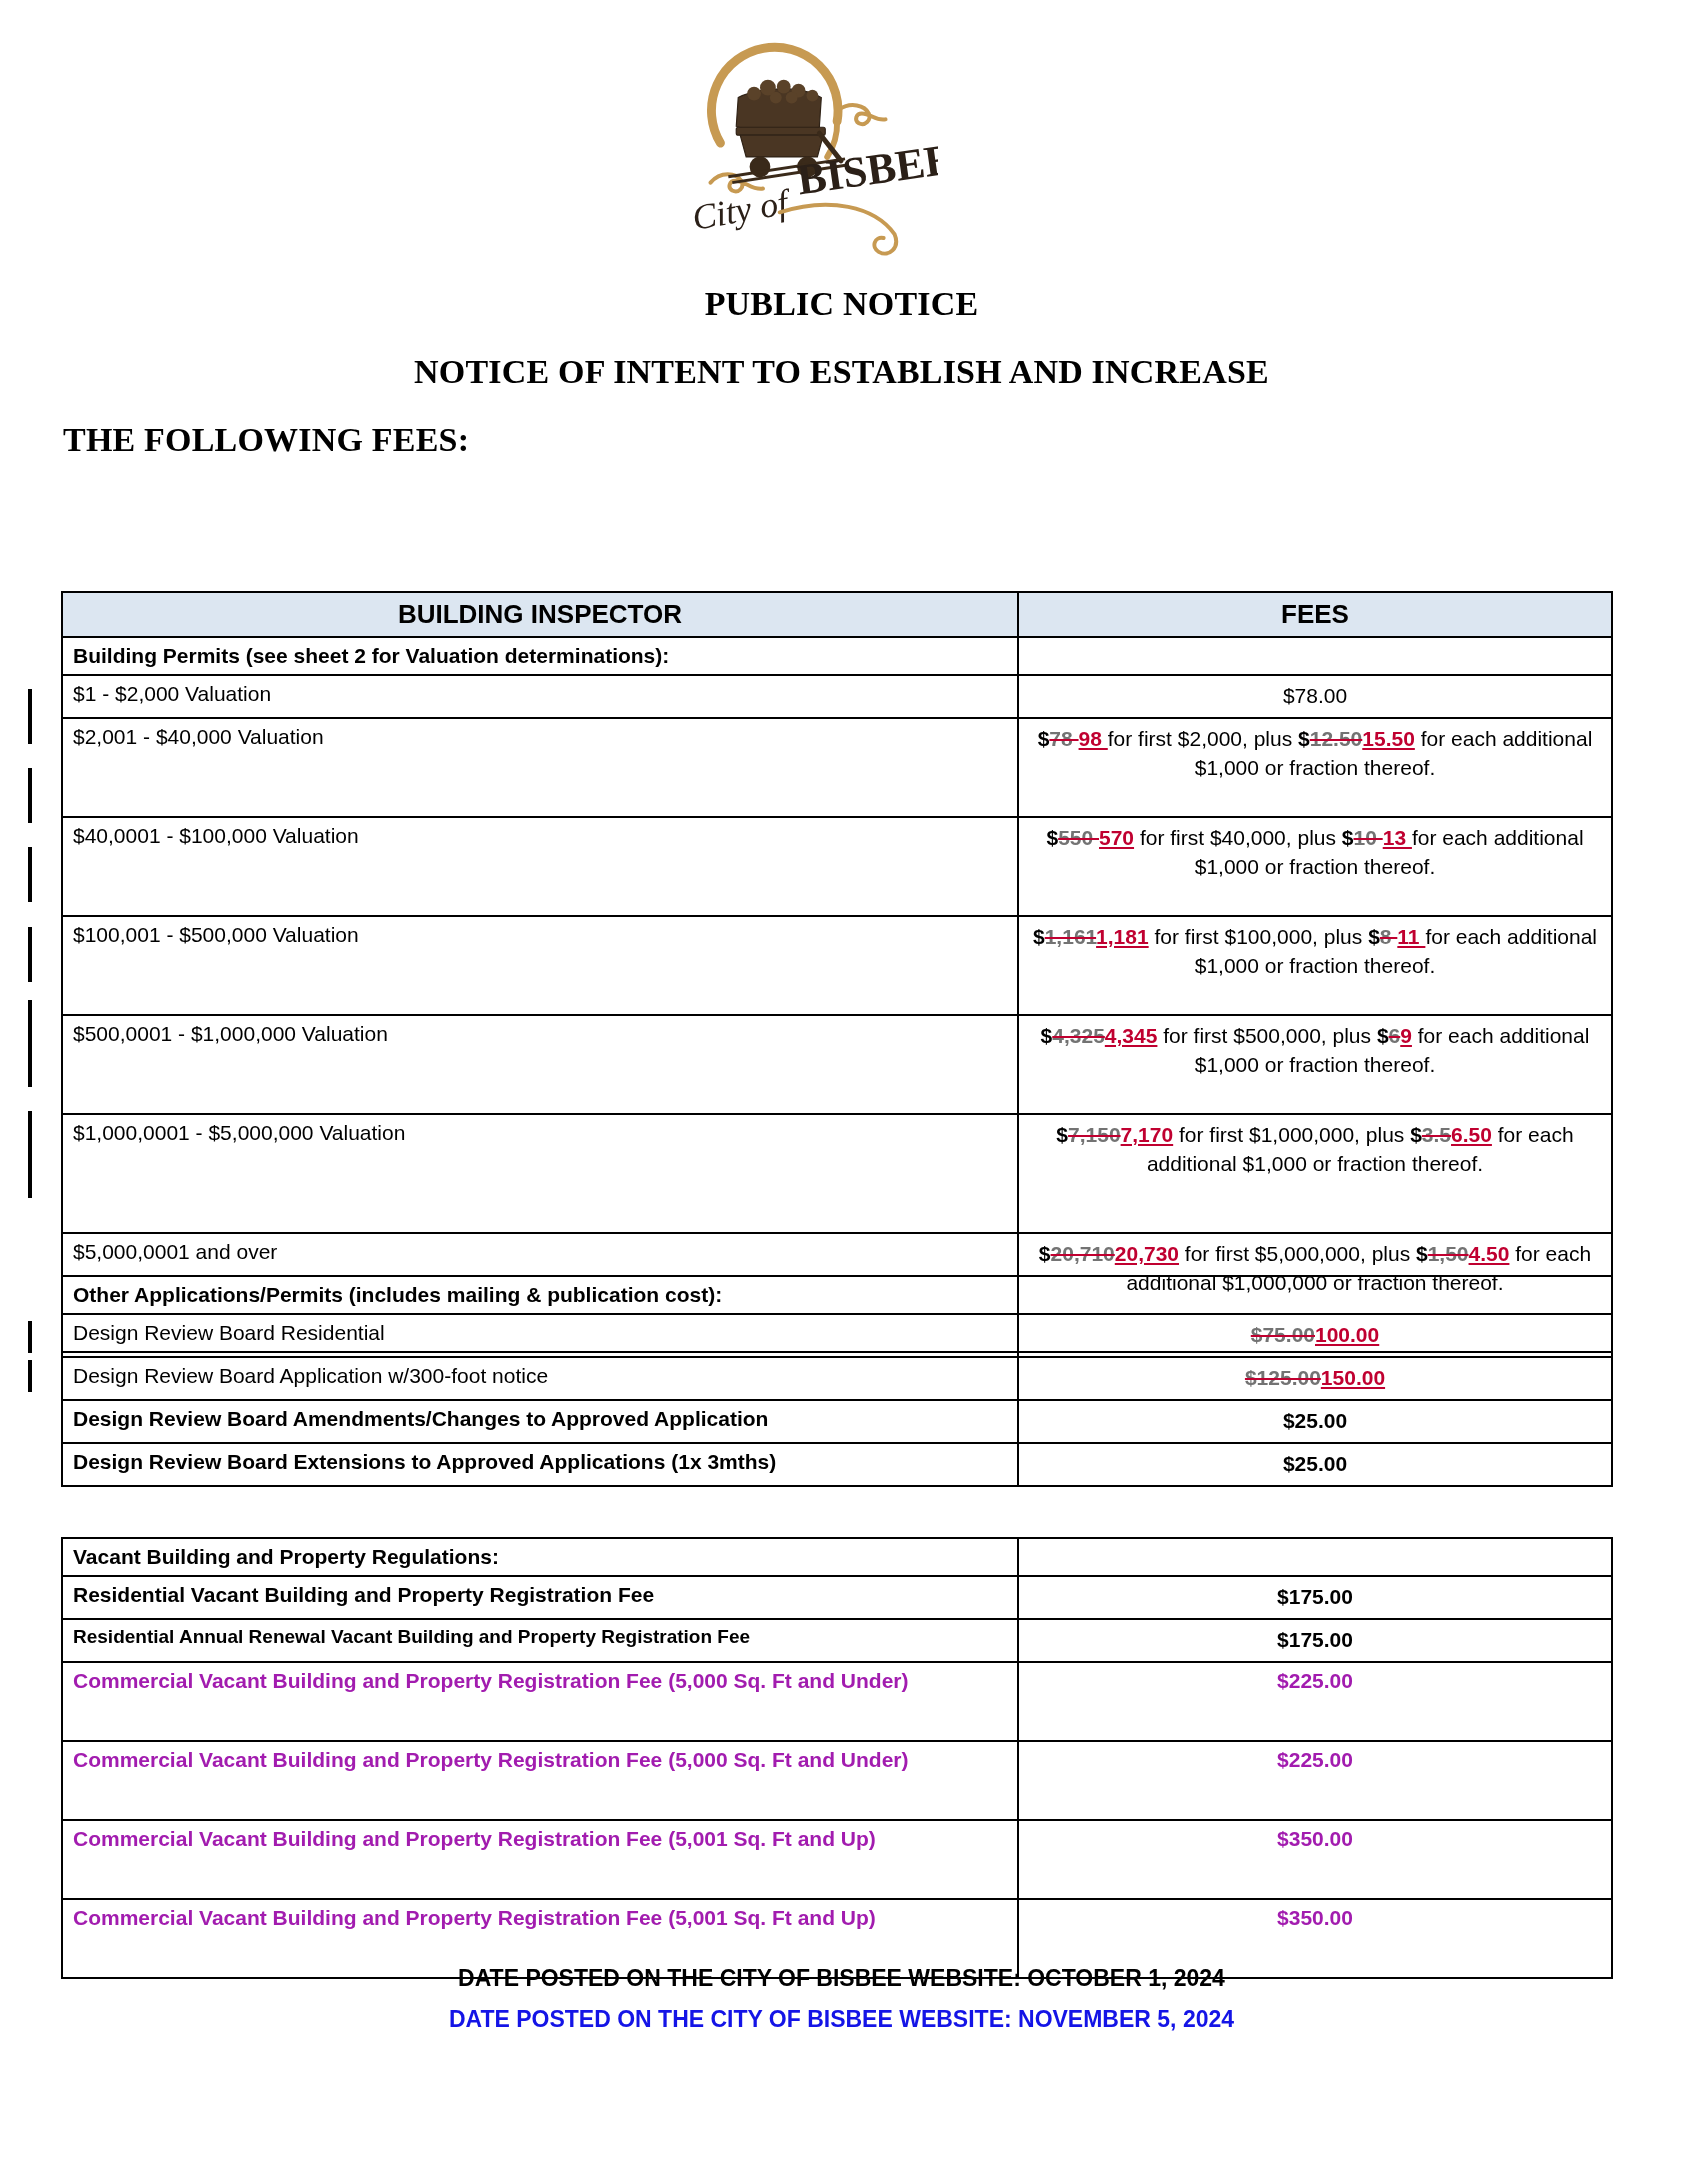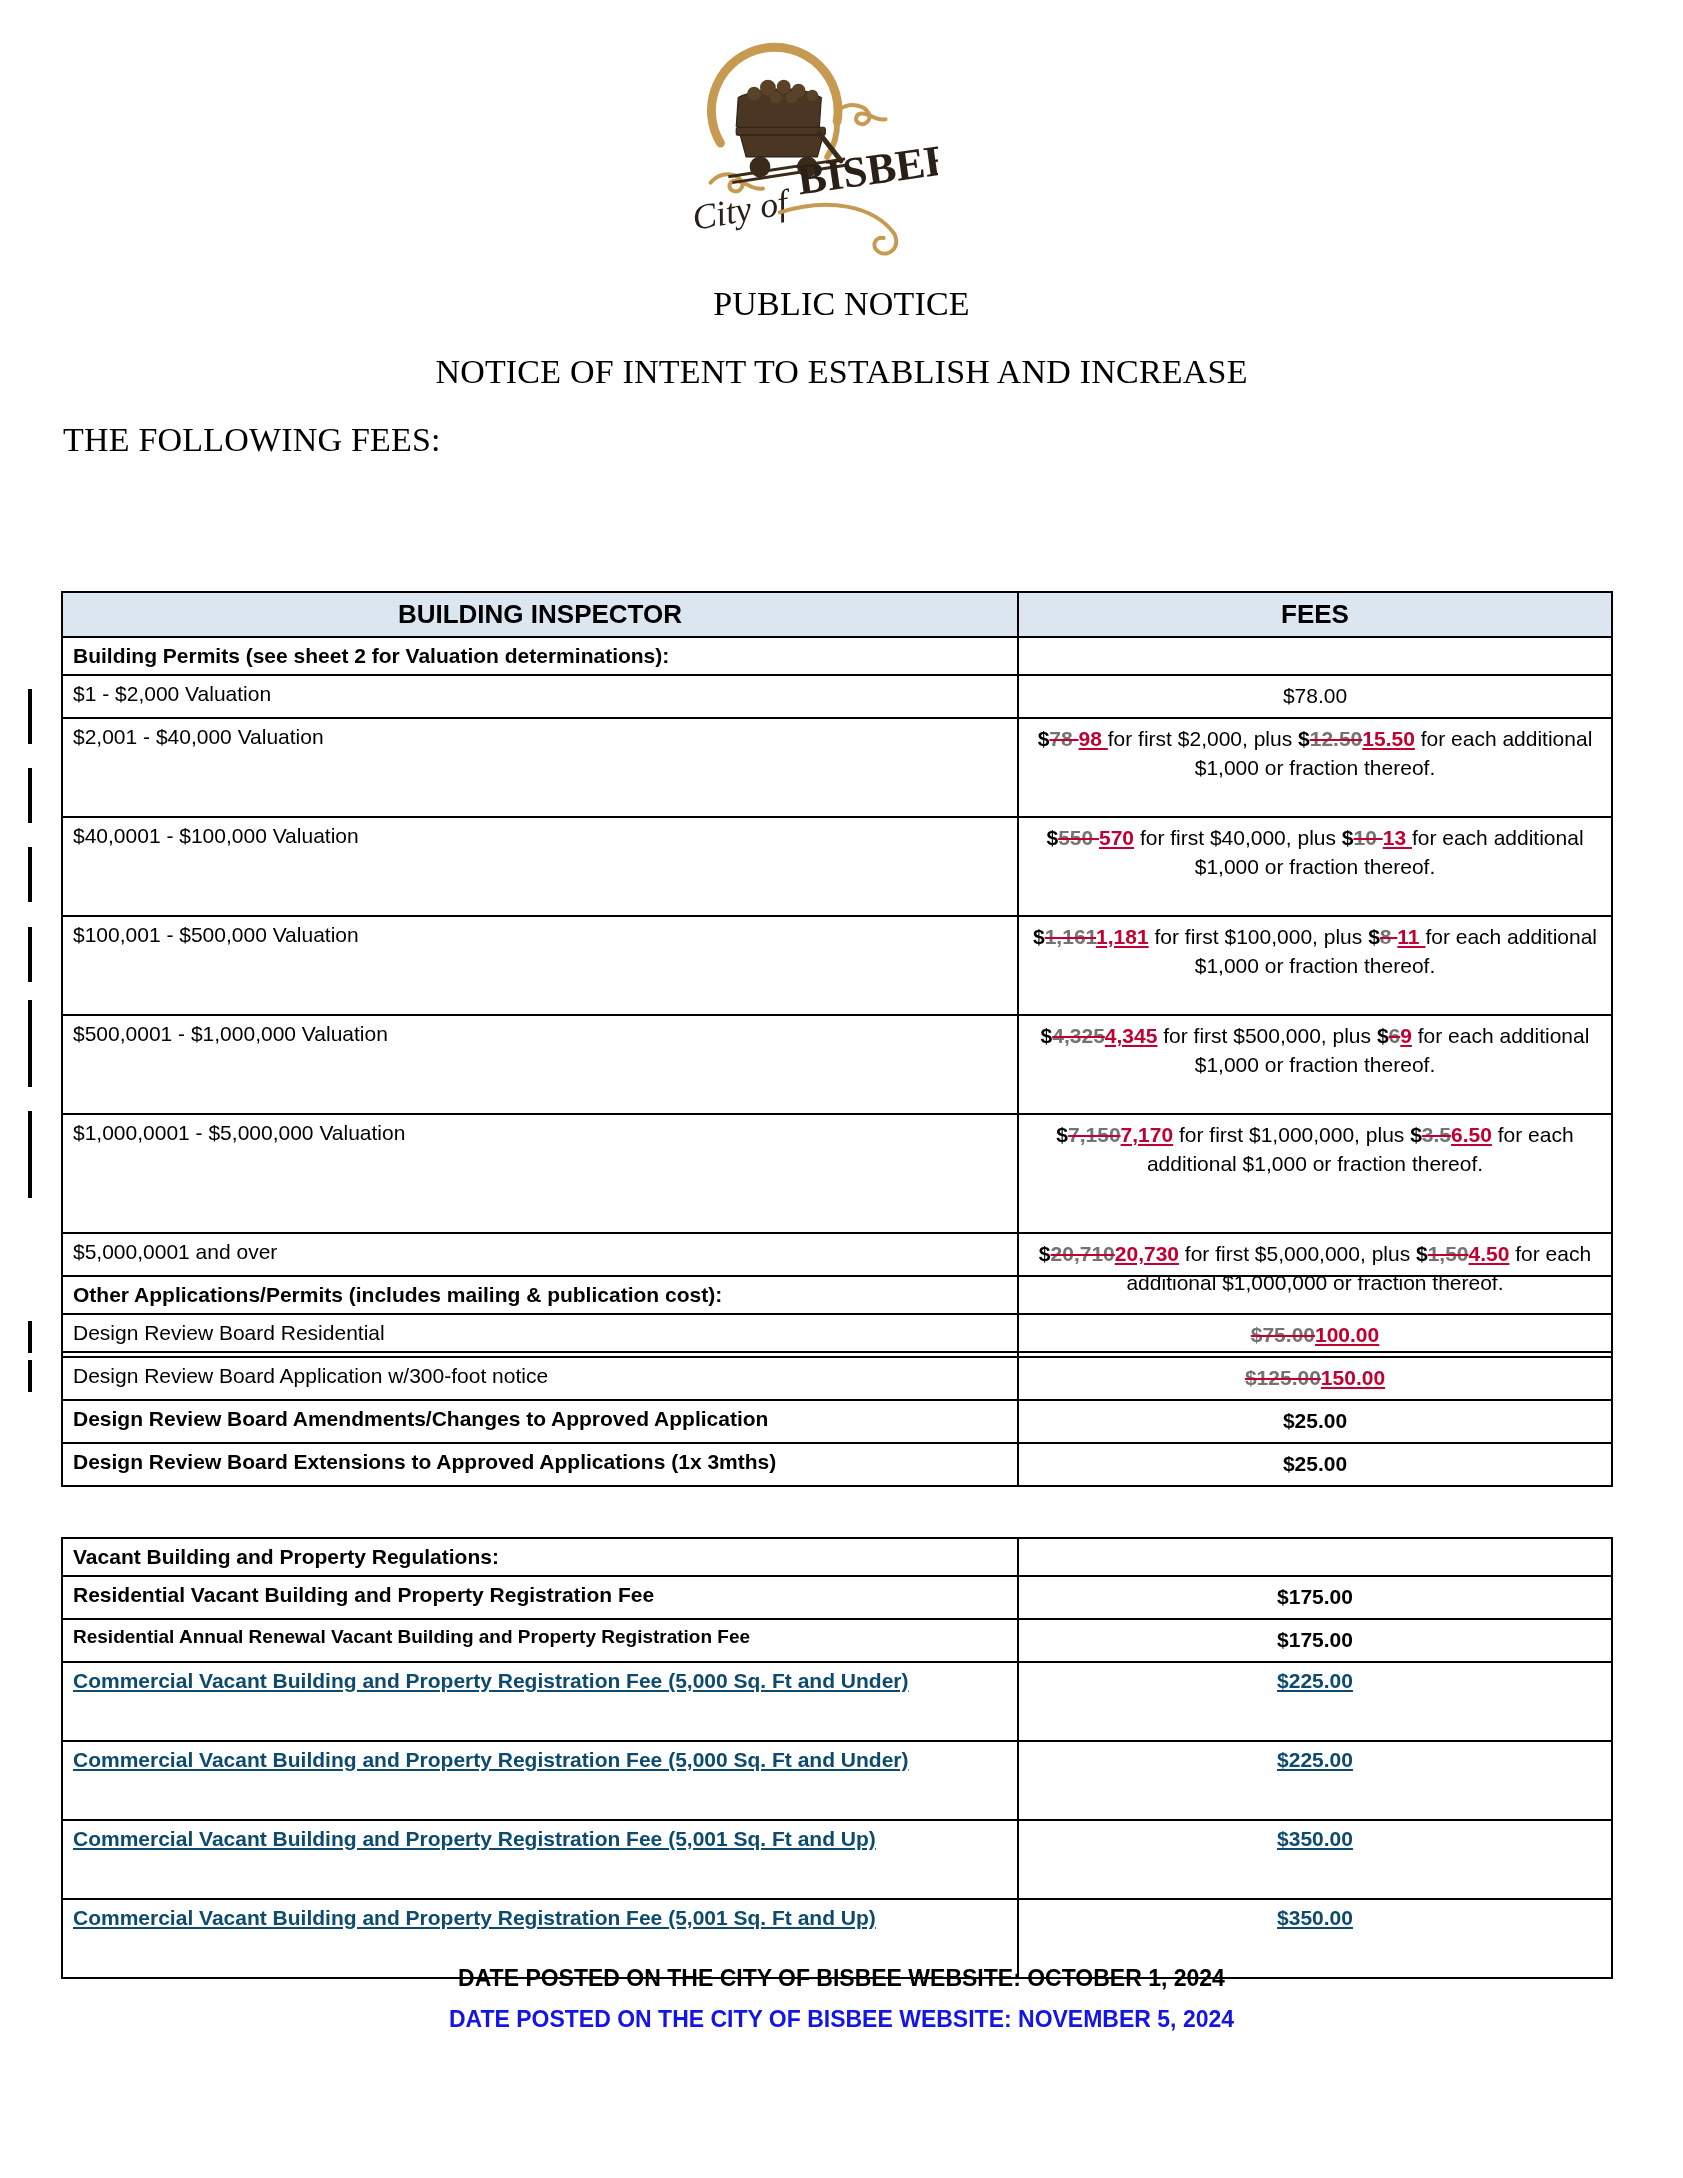--- a/index.html
+++ b/index.html
@@ -33,21 +33,21 @@
 
   
   .titles {
     position: absolute;
     left: 0;
     top: 287px;
     width: 1683px;
   }
   .title-line {
     font-family: "Liberation Serif", serif;
-    font-weight: normal;
+    font-weight: bold;
     color: #000;
     letter-spacing: 0.2px;
   }
   .t1 { font-size: 34px; text-align: center; line-height: 1.0; margin-bottom: 34px;}
   .t2 { font-size: 34px; text-align: center; line-height: 1.0; margin-bottom: 34px;}
   .t3 { font-size: 34px; text-align: left; padding-left: 63px; line-height: 1.0; }
 
   
   .tbl {
     position: absolute;
@@ -87,21 +87,21 @@
     vertical-align: top;
     line-height: 1.38;
   }
   .fee-center-mid {
     text-align: center;
     vertical-align: middle;
   }
   .tall { height: 99px; }
   .tall3 { height: 119px; }
 
-  .blue { color: #0c4a6e; font-weight: bold; text-decoration: underline; }
+  .blue { color: #a21caf; font-weight: bold; }
   .boldrow { font-weight: bold; margin-top: 48px; }
 
   del.old {
     color: #737373;
     text-decoration: line-through;
     text-decoration-color: #C00030;
     font-weight: bold;
   }
   ins.new {
     color: #C00030;

